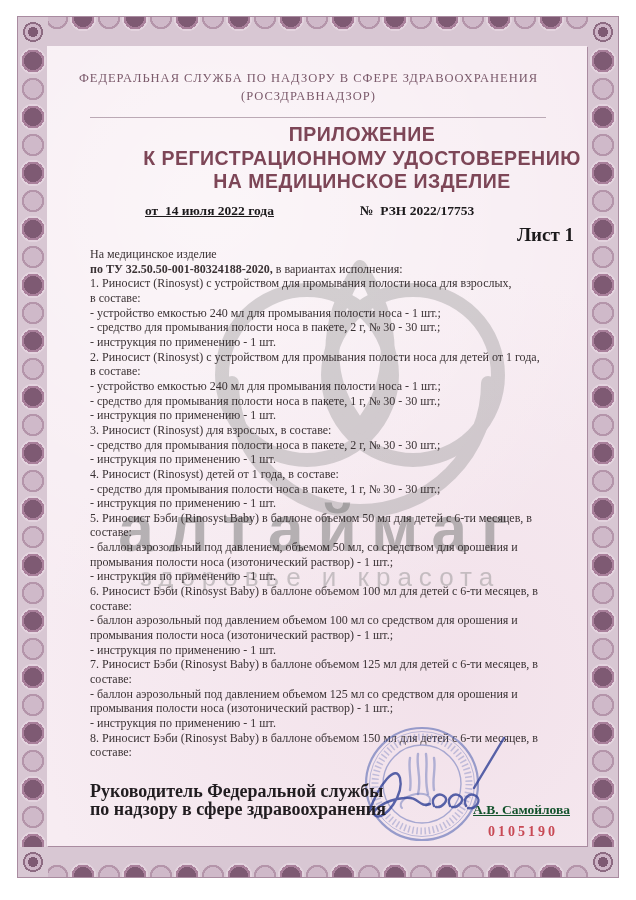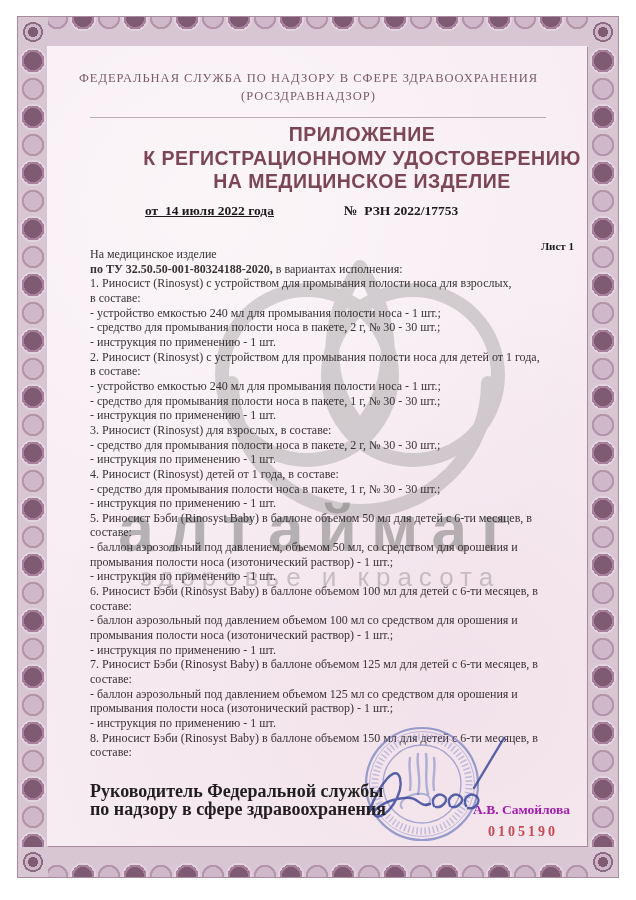--- a/index.html
+++ b/index.html
@@ -37,26 +37,26 @@
   .c-tl{left:0;top:0;} .c-tr{right:0;top:0;} .c-bl{left:0;bottom:0;} .c-br{right:0;bottom:0;}
   .paper{position:absolute;left:47px;top:46px;width:540px;height:800px;background:var(--paper);
     background-image:radial-gradient(circle at 30% 20%, rgba(255,255,255,.5), rgba(255,255,255,0) 60%),
                      radial-gradient(circle at 75% 80%, rgba(233,205,219,.35), rgba(233,205,219,0) 55%);}
   .abs{position:absolute;}
   .org{width:617px;text-align:center;color:var(--orgColor);font-size:12.5px;letter-spacing:1px;}
   .divider{left:90px;top:117px;width:456px;height:0;border-top:1px solid #bba9b5;}
   .title{width:636px;text-align:center;color:var(--titleColor);
          font-family:"Liberation Sans", sans-serif;font-weight:bold;font-size:19.5px;letter-spacing:.5px;margin-left:44px;}
   .dateline{font-weight:bold;color:#1c1a1c;font-size:13.5px;white-space:pre;}
-  .sheet{font-weight:bold;color:#1c1a1c;font-size:11px;margin-top:16px;}
+  .sheet{font-weight:bold;color:#1c1a1c;font-size:19px;}
   .bodyblock{left:90px;top:247px;width:500px;color:var(--inkColor);font-size:12px;line-height:14.65px;}
   .bline{white-space:nowrap;}
   .bline .b{font-weight:bold;}
   .sig{font-weight:bold;color:#211d20;font-size:18px;line-height:17.5px;}
-  .name{font-weight:bold;color:#a21caf;font-size:13.5px;}
+  .name{font-weight:bold;color:#14532d;font-size:13.5px;text-decoration:underline;}
   .serial{color:var(--serialColor);font-size:14px;font-weight:bold;letter-spacing:3px;}
   .wm-brand{left:60px;top:492px;width:520px;text-align:center;
     font-family:"Liberation Sans", sans-serif;font-weight:bold;font-size:64px;letter-spacing:14px;
     color:rgba(128,128,128,.55);}
   .wm-tagline{left:120px;top:562px;width:400px;text-align:center;
     font-family:"Liberation Sans", sans-serif;font-size:26px;letter-spacing:7px;
     color:rgba(140,140,140,.45);}
   svg{display:block;}
 </style>
 </head>
@@ -87,21 +87,21 @@
 <div class="abs wm-brand">алтаймаг</div>
 <div class="abs wm-tagline">здоровье и красота</div>
 
 <div class="abs org" style="top:71px;">ФЕДЕРАЛЬНАЯ СЛУЖБА ПО НАДЗОРУ В СФЕРЕ ЗДРАВООХРАНЕНИЯ</div>
 <div class="abs org" style="top:89px;">(РОСЗДРАВНАДЗОР)</div>
 <div class="abs divider"></div>
 <div class="abs title" style="top:123px;">ПРИЛОЖЕНИЕ</div>
 <div class="abs title" style="top:147px;">К РЕГИСТРАЦИОННОМУ УДОСТОВЕРЕНИЮ</div>
 <div class="abs title" style="top:170px;">НА МЕДИЦИНСКОЕ ИЗДЕЛИЕ</div>
 <div class="abs dateline" style="left:145px;top:203px;text-decoration:underline;">от  14 июля 2022 года</div>
-<div class="abs dateline" style="left:344px;top:203px;text-align:right;">№  РЗН 2022/17753</div>
+<div class="abs dateline" style="left:360px;top:203px;text-align:right;">№  РЗН 2022/17753</div>
 <div class="abs sheet" style="right:62px;top:224px;">Лист 1</div>
 
 <div class="abs bodyblock">
     <div class="bline"><span>На медицинское изделие</span></div>
     <div class="bline"><span class="b">по ТУ 32.50.50-001-80324188-2020,</span><span> в вариантах исполнения:</span></div>
     <div class="bline"><span>1. Риносист (Rinosyst) с устройством для промывания полости носа для взрослых,</span></div>
     <div class="bline"><span>в составе:</span></div>
     <div class="bline"><span>- устройство емкостью 240 мл для промывания полости носа - 1 шт.;</span></div>
     <div class="bline"><span>- средство для промывания полости носа в пакете, 2 г, № 30 - 30 шт.;</span></div>
     <div class="bline"><span>- инструкция по применению - 1 шт.</span></div>

